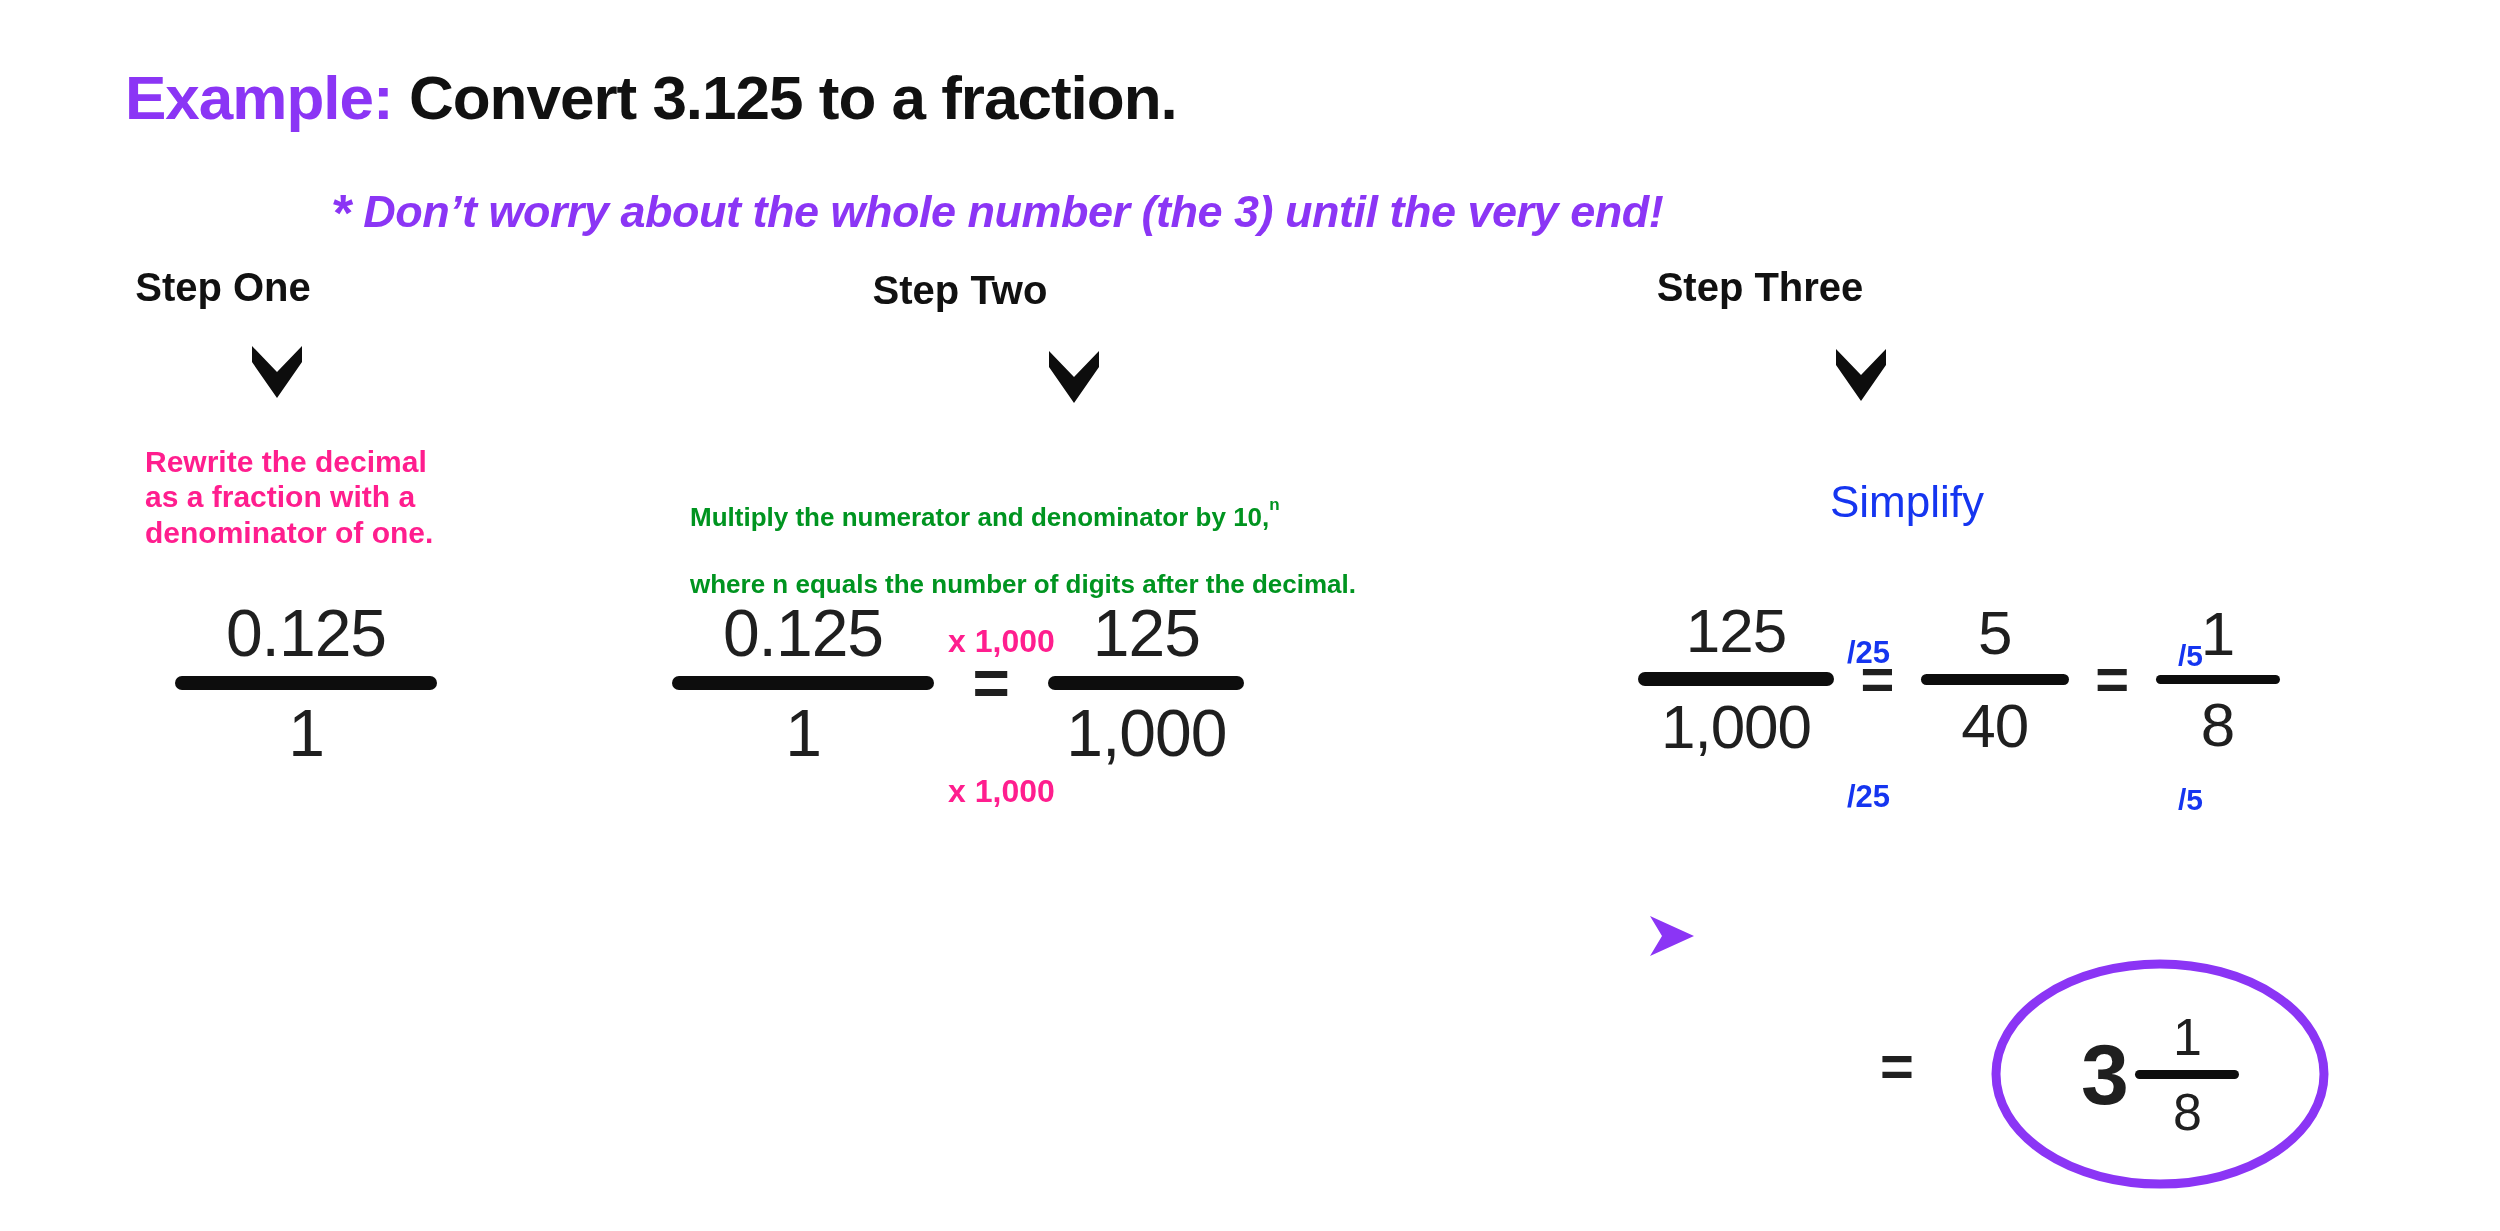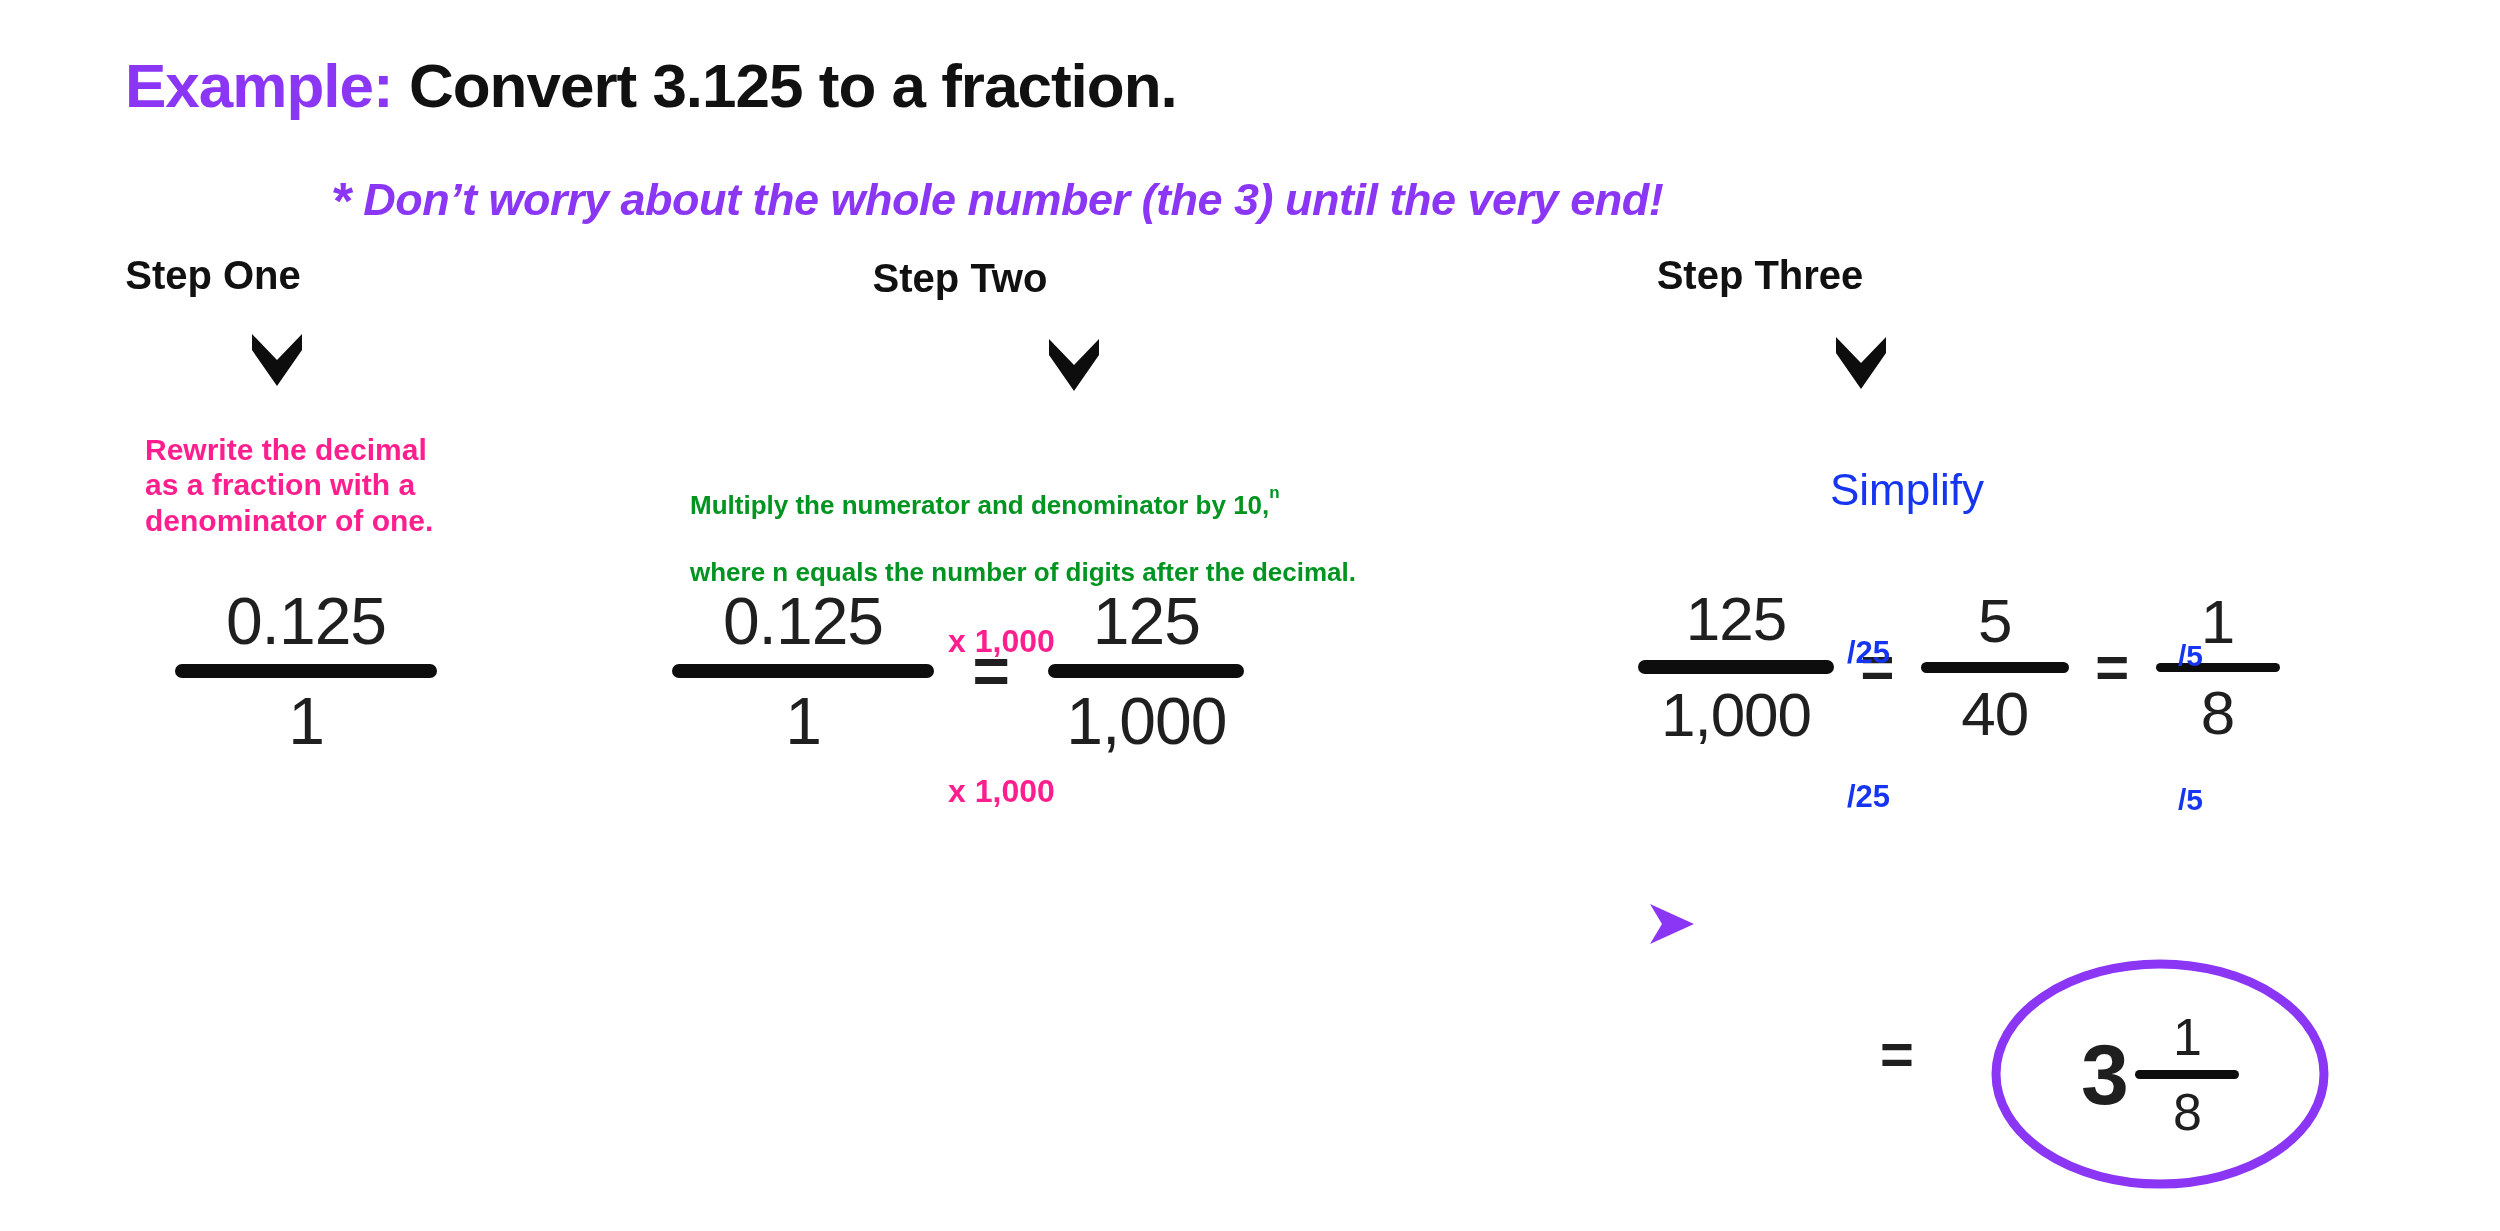--- a/index.html
+++ b/index.html
@@ -9,21 +9,21 @@
   }
   body {
     width: 2500px;
     height: 1231px;
     position: relative;
     overflow: hidden;
     font-family: "Liberation Sans", sans-serif;
     -webkit-font-smoothing: antialiased;
   }
 
-  .abs { position: absolute; }
+  .abs { position: absolute; margin-top: 12px; }
 
   
   #title-line {
     left: 125px;
     top: 55px;
     font-size: 62px;
     font-weight: bold;
     letter-spacing: -1px;
     white-space: nowrap;
     line-height: 1;
@@ -252,21 +252,21 @@
 
 <div class="abs" id="title-line">
   <span id="title-example">Example:</span>
   <span id="title-rest">Convert 3.125 to a fraction.</span>
 </div>
 
 <div class="abs" id="subtitle-line">
   <span id="subtitle-asterisk">*</span><span id="subtitle-text">Don’t worry about the whole number (the 3) until the very end!</span>
 </div>
 
-<div class="abs step-header" style="left:53px; top:255px; width:320px;">Step One</div>
+<div class="abs step-header" style="left:63px; top:255px; width:320px;">Step One</div>
 <div class="abs step-arrow" style="left:250px; top:330px;">
   <svg width="54" height="60" viewBox="0 0 54 60">
     <path d="M2 4 L27 30 L52 4 L52 20 L27 56 L2 20 Z" fill="#0d0d0d"></path>
   </svg>
 </div>
 
 <div class="abs step-header" style="left:800px; top:258px; width:320px;">Step Two</div>
 <div class="abs step-arrow" style="left:1047px; top:335px;">
   <svg width="54" height="60" viewBox="0 0 54 60">
     <path d="M2 4 L27 30 L52 4 L52 20 L27 56 L2 20 Z" fill="#0d0d0d"></path>

